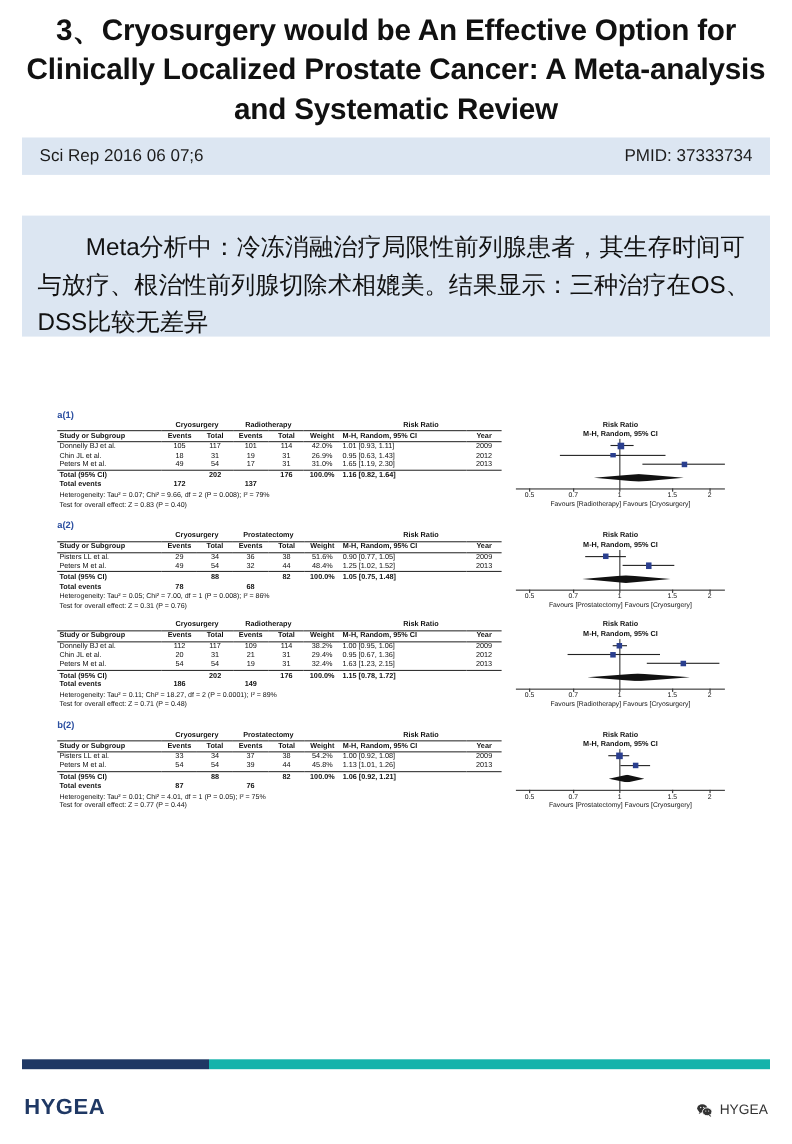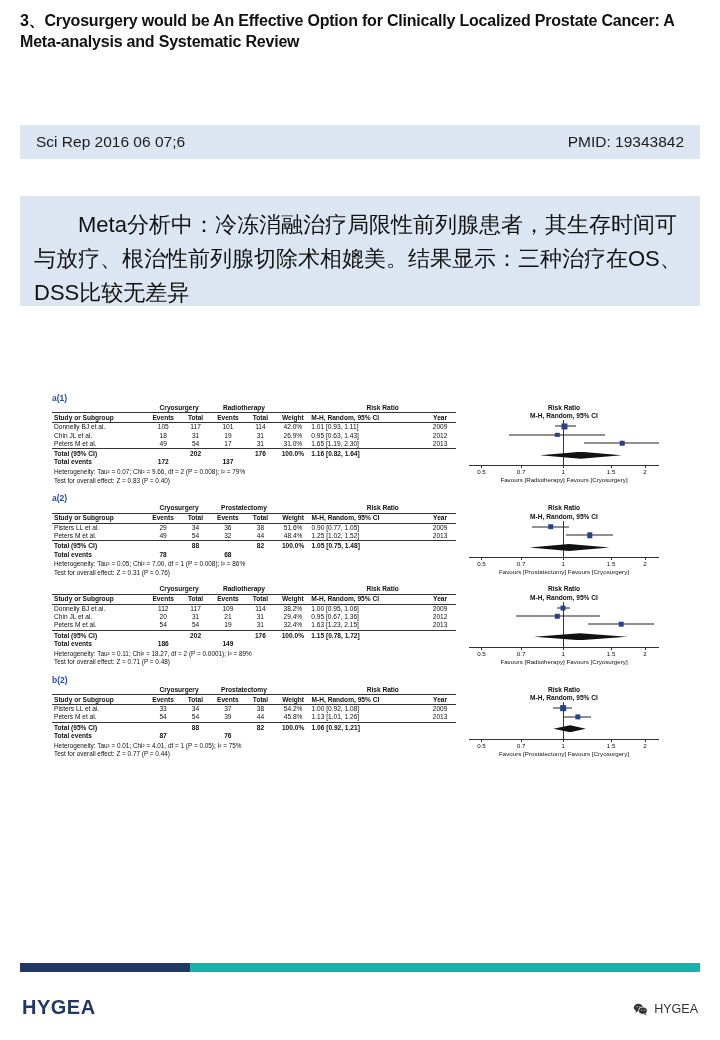--- a/index.html
+++ b/index.html
@@ -20,25 +20,26 @@
     inset: 0;
     background: #ffffff;
   }
 
   
   .title {
     position: absolute;
     left: 20px;
     top: 10px;
     width: 680px;
-    font-size: 16px;
+    font-size: 27px;
     font-weight: bold;
     line-height: 1.33;
     color: #111111;
     letter-spacing: -0.2px;
+    text-align: center;
   }
 
   
   .citation-bar {
     position: absolute;
     left: 20px;
     top: 125px;
     width: 680px;
     height: 34px;
     background: #dce6f2;
@@ -75,21 +76,20 @@
     left: 52px;
     top: 372px;
     width: 616px;
     height: 480px;
     font-family: "Liberation Sans", sans-serif;
     color: #111;
   }
   .panel {
     position: relative;
     width: 100%;
-    margin-top: 21px;
   }
   .panel + .panel { margin-top: 6px; }
 
   .panel-tag {
     font-size: 8.5px;
     font-weight: bold;
     color: #2b4fa0;
     margin-bottom: 1px;
   }
   .forest-wrap {
@@ -248,21 +248,21 @@
 </style>
 </head>
 <body>
 
 <div class="slide">
 
   <div class="title">3、Cryosurgery would be An Effective Option for Clinically Localized Prostate Cancer: A Meta-analysis and Systematic Review</div>
 
   <div class="citation-bar">
     <span>Sci Rep 2016 06 07;6</span>
-    <span>PMID: 19343842</span>
+    <span>PMID: 37333734</span>
   </div>
 
   <div class="summary-box">
     <div class="summary-text">Meta分析中：冷冻消融治疗局限性前列腺患者，其生存时间可与放疗、根治性前列腺切除术相媲美。结果显示：三种治疗在OS、DSS比较无差异</div>
   </div>
 
   <div class="figure" id="figure">
       <div class="panel">
         <div class="panel-tag">a(1)</div>
         <div class="forest-wrap">

